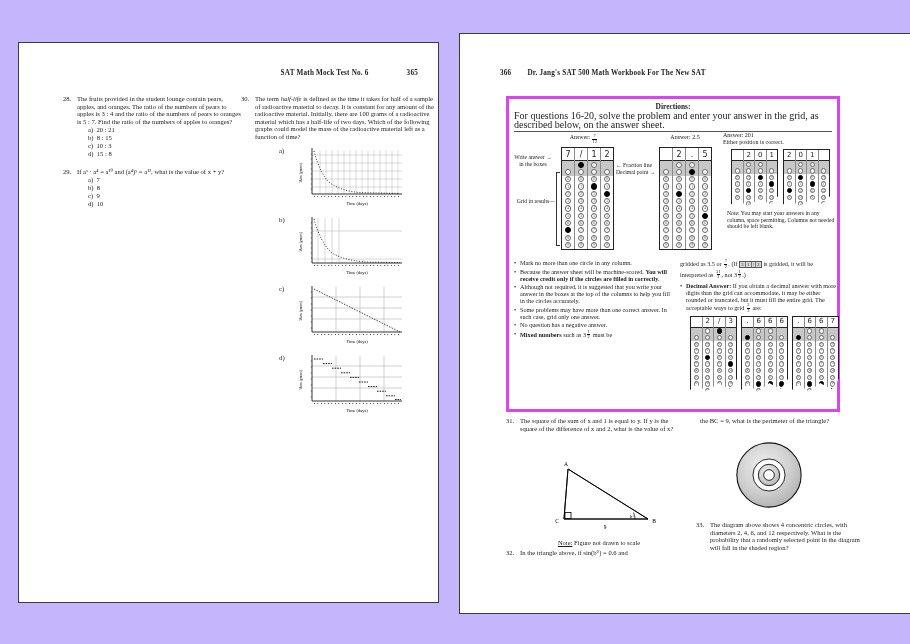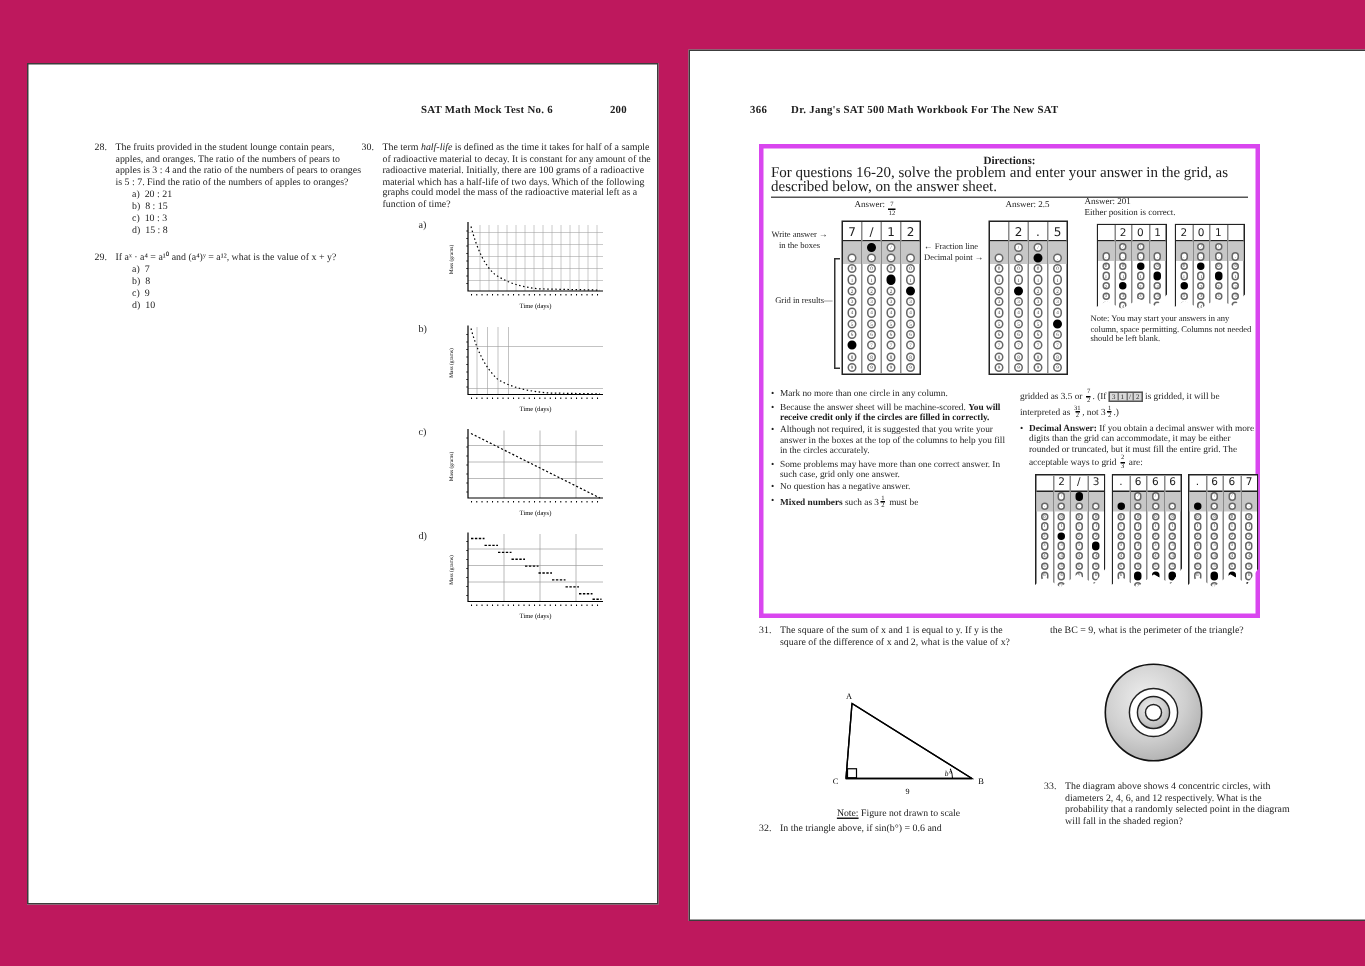--- a/index.html
+++ b/index.html
@@ -1,16 +1,16 @@
 <!DOCTYPE html>
 <html><head>
 <meta charset="utf-8">
 <style>
   html,body{margin:0;padding:0;background:#fff;}
-  .canvas{position:relative;width:910px;height:644px;background:#be185d;overflow:hidden;
+  .canvas{position:relative;width:910px;height:644px;background:#c4b5fd;overflow:hidden;
           font-family:"Liberation Serif",serif;color:#1c1c1c;}
   .page{position:absolute;background:#fff;border:1px solid #3c3c3c;}
   #left-page{left:18px;top:42px;width:419px;height:559px;}
   #right-page{left:459px;top:33px;width:433px;height:579px;padding-left:27px;}
 
   
   .pg-head{position:absolute;font-size:7.2px;font-weight:600;letter-spacing:.2px;}
   #lp-head{right:20px;top:26px;display:flex;gap:38px;}
   #rp-head{left:40px;top:35px;display:flex;gap:16px;}
 
@@ -75,21 +75,21 @@
   .fig{position:absolute;}
 </style>
 </head>
 <body>
 
 <div class="canvas">
 
   <div class="page" id="left-page">
     <div class="pg-head" id="lp-head">
       <span>SAT Math Mock Test No. 6</span>
-      <span>200</span>
+      <span>365</span>
     </div>
 
     <div class="col" style="left:44px;top:52px;width:178px;">
       <div class="q">
         <span class="qnum">28.</span>
         <span class="qtext">The fruits provided in the student lounge contain pears, apples, and oranges. The ratio of the numbers of pears to apples is 3 : 4 and the ratio of the numbers of pears to oranges is 5 : 7. Find the ratio of the numbers of apples to oranges?</span>
       </div>
       <div class="opts">
         <div class="opt">a)  20 : 21</div>
         <div class="opt">b)  8 : 15</div>

